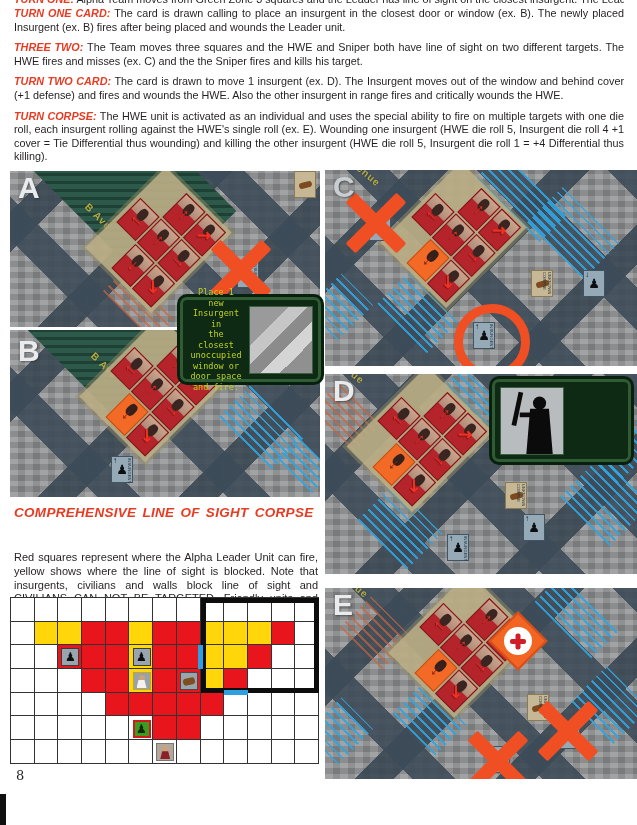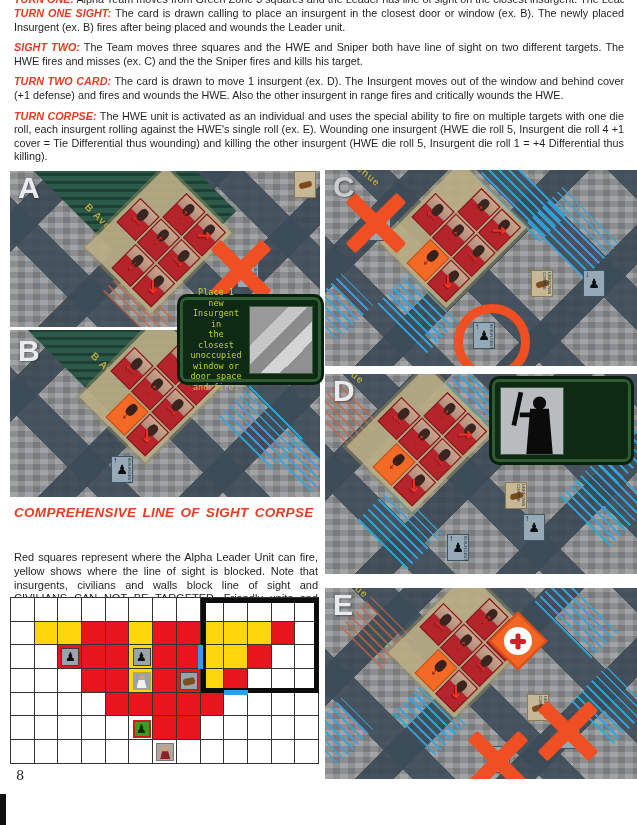--- a/index.html
+++ b/index.html
@@ -105,24 +105,24 @@
 </style>
 </head>
 <body>
 
 <div class="toptext">
   <div class="clipline">
     <p><span class="lbl">TURN ONE:</span>
        <span>Alpha Team moves from Green Zone 3 squares and the Leader has line of sight on the closest insurgent. The Leader fires and</span></p>
   </div>
   <p>
-    <span class="lbl">TURN ONE SIGHT:</span>
+    <span class="lbl">TURN ONE CARD:</span>
     <span>The card is drawn calling to place an insurgent in the closest door or window (ex. B). The newly placed Insurgent (ex. B) fires after being placed and wounds the Leader unit.</span></p>
   <p>
-    <span class="lbl">SIGHT TWO:</span>
+    <span class="lbl">THREE TWO:</span>
     <span>The Team moves three squares and the HWE and Sniper both have line of sight on two different targets. The HWE fires and misses (ex. C) and the the Sniper fires and kills his target.</span></p>
   <p>
     <span class="lbl">TURN TWO CARD:</span>
     <span>The card is drawn to move 1 insurgent (ex. D). The Insurgent moves out of the window and behind cover (+1 defense) and fires and wounds the HWE. Also the other insurgent in range fires and critically wounds the HWE.</span></p>
   <p>
     <span class="lbl">TURN CORPSE:</span>
     <span>The HWE unit is activated as an individual and uses the special ability to fire on multiple targets with one die roll, each insurgent rolling against the HWE's single roll (ex. E). Wounding one insurgent (HWE die roll 5, Insurgent die roll 4 +1 cover = Tie Differential thus wounding) and killing the other insurgent (HWE die roll 5, Insurgent die roll 1 = +4 Differential thus killing).</span></p>
 </div>
 
 <div class="map" style="left:10px;top:171px;width:310px;height:156px">

